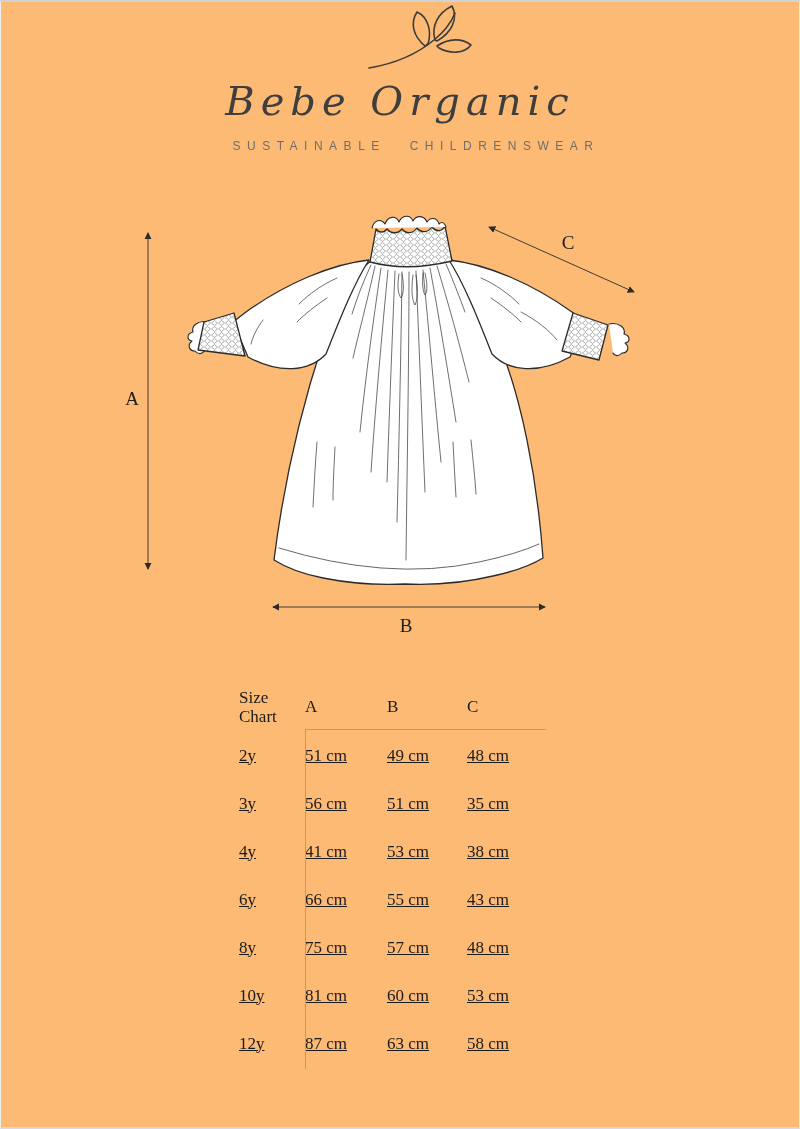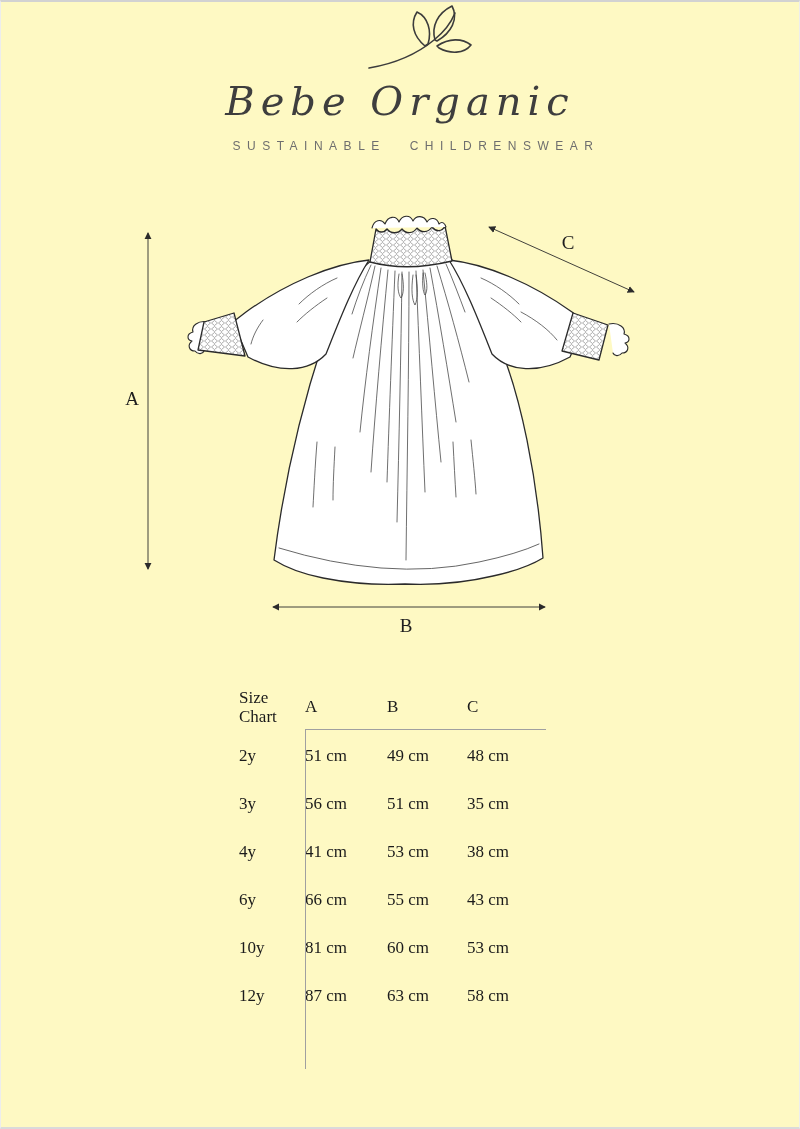--- a/index.html
+++ b/index.html
@@ -1,18 +1,18 @@
 <!DOCTYPE html>
 <html><head>
 <meta charset="utf-8">
 <style>
   html,body { margin:0; padding:0; background:#f6f6f6; }
   .page {
     position:relative; width:800px; height:1129px; margin:0 auto;
-    background:#fef9c3; box-sizing:border-box; overflow:hidden;
+    background:#fdba74; box-sizing:border-box; overflow:hidden;
     border-top:2px solid #d2d2d2; border-bottom:2px solid #dadada;
     border-left:1px solid #ededed; border-right:1px solid #ededed;
     font-family:"Liberation Serif", serif; color:#1b1b1b;
   }
   .artwork { position:absolute; top:0; left:0; }
 
   .brand-name {
     position:absolute; top:76px; left:0; width:100%;
     text-align:center;
     font-family:"DejaVu Serif", serif; font-style:italic; font-weight:400;
@@ -159,21 +159,21 @@
     </g>
   </svg>
 
   <div class="size-table">
     <div class="trow thead-row">
       <div class="tcell th-size">Size Chart</div>
       <div class="tcell">A</div>
       <div class="tcell">B</div>
       <div class="tcell">C</div>
     </div>
-    <div style="margin-top:2px;">
+    <div style="margin-top:2px;text-decoration:underline;">
         <div class="trow">
           <div class="tcell">2y</div>
           <div class="tcell">51 cm</div>
           <div class="tcell">49 cm</div>
           <div class="tcell">48 cm</div>
         </div>
         <div class="trow">
           <div class="tcell">3y</div>
           <div class="tcell">56 cm</div>
           <div class="tcell">51 cm</div>
@@ -185,20 +185,26 @@
           <div class="tcell">53 cm</div>
           <div class="tcell">38 cm</div>
         </div>
         <div class="trow">
           <div class="tcell">6y</div>
           <div class="tcell">66 cm</div>
           <div class="tcell">55 cm</div>
           <div class="tcell">43 cm</div>
         </div>
         <div class="trow">
+          <div class="tcell">8y</div>
+          <div class="tcell">75 cm</div>
+          <div class="tcell">57 cm</div>
+          <div class="tcell">48 cm</div>
+        </div>
+        <div class="trow">
           <div class="tcell">10y</div>
           <div class="tcell">81 cm</div>
           <div class="tcell">60 cm</div>
           <div class="tcell">53 cm</div>
         </div>
         <div class="trow">
           <div class="tcell">12y</div>
           <div class="tcell">87 cm</div>
           <div class="tcell">63 cm</div>
           <div class="tcell">58 cm</div>

